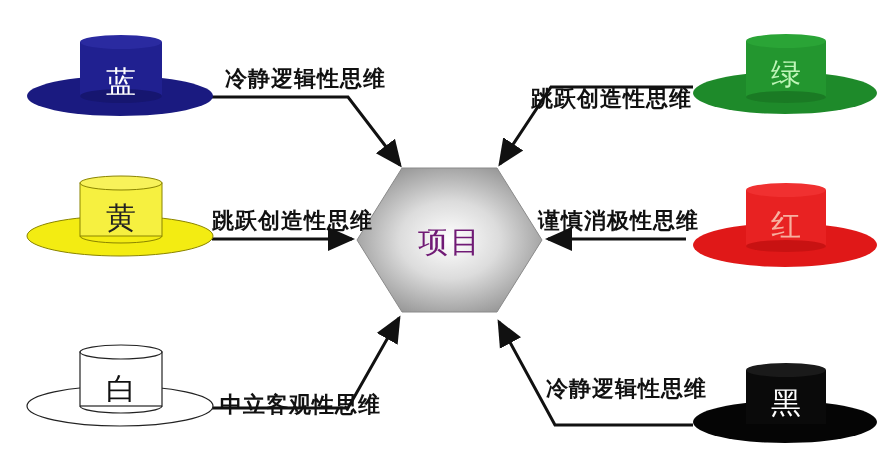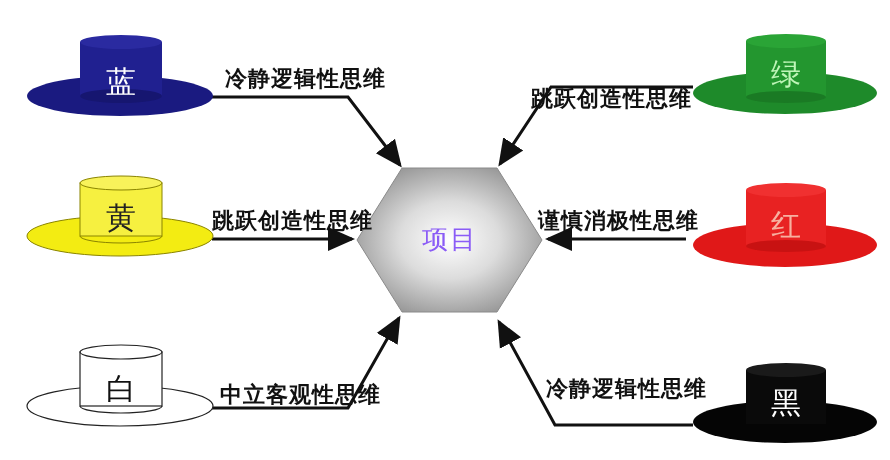--- a/index.html
+++ b/index.html
@@ -4,21 +4,21 @@
   <style>
     html, body { margin: 0; padding: 0; background: #ffffff; }
     body { width: 890px; height: 460px; position: relative; overflow: hidden;
            font-family: "DejaVu Sans", "Liberation Sans", sans-serif; }
     svg.diagram { position: absolute; left: 0; top: 0; }
     .label { position: absolute; font-size: 22px; font-weight: bold; color: #111;
              letter-spacing: 1px; white-space: nowrap; font-family: "DejaVu Sans", sans-serif; }
     .hatchar { position: absolute; font-size: 30px; font-family: "DejaVu Serif", serif;
                text-align: center; width: 60px; }
     .center-label { position: absolute; left: 400px; top: 222px; width: 100px; text-align: center;
-                    font-size: 26px; color: #8b5cf6; font-family: "DejaVu Serif", serif; letter-spacing: 2px; }
+                    font-size: 30px; color: #701a75; font-family: "DejaVu Serif", serif; letter-spacing: 2px; }
   </style>
 </head>
 <body>
 
 <svg class="diagram" width="890" height="460" viewBox="0 0 890 460">
   <defs>
     <radialGradient id="hexGrad" cx="50%" cy="50%" r="60%">
       <stop offset="0%" stop-color="#ffffff"></stop>
       <stop offset="45%" stop-color="#dcdcdc"></stop>
       <stop offset="100%" stop-color="#8e8e8e"></stop>
@@ -83,18 +83,18 @@
 
 <div class="hatchar" style="left:91px; top:62px; color:#ffffff;">蓝</div>
 <div class="hatchar" style="left:91px; top:198px; color:#222;">黄</div>
 <div class="hatchar" style="left:91px; top:369px; color:#111;">白</div>
 <div class="hatchar" style="left:756px; top:54px; color:#bff5b8;">绿</div>
 <div class="hatchar" style="left:756px; top:205px; color:#f7b0a0;">红</div>
 <div class="hatchar" style="left:756px; top:383px; color:#ffffff;">黑</div>
 
 <div class="label" style="left:225px; top:64px;">冷静逻辑性思维</div>
 <div class="label" style="left:212px; top:206px;">跳跃创造性思维</div>
-<div class="label" style="left:220px; top:380px;">中立客观性思维</div>
+<div class="label" style="left:220px; top:390px;">中立客观性思维</div>
 <div class="label" style="left:531px; top:56px;margin-top:28px;">跳跃创造性思维</div>
 <div class="label" style="left:538px; top:206px;">谨慎消极性思维</div>
 <div class="label" style="left:546px; top:374px;">冷静逻辑性思维</div>
 
 <div class="center-label">项目</div>
 
 </body></html>

